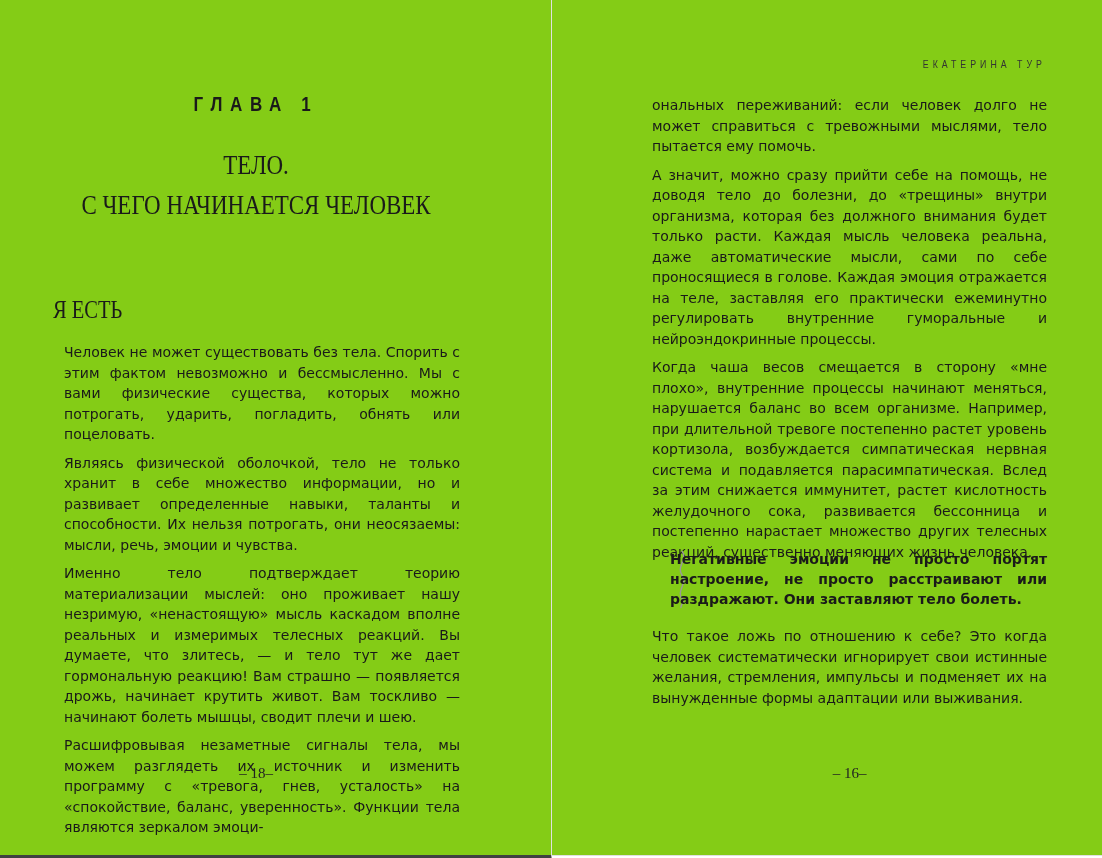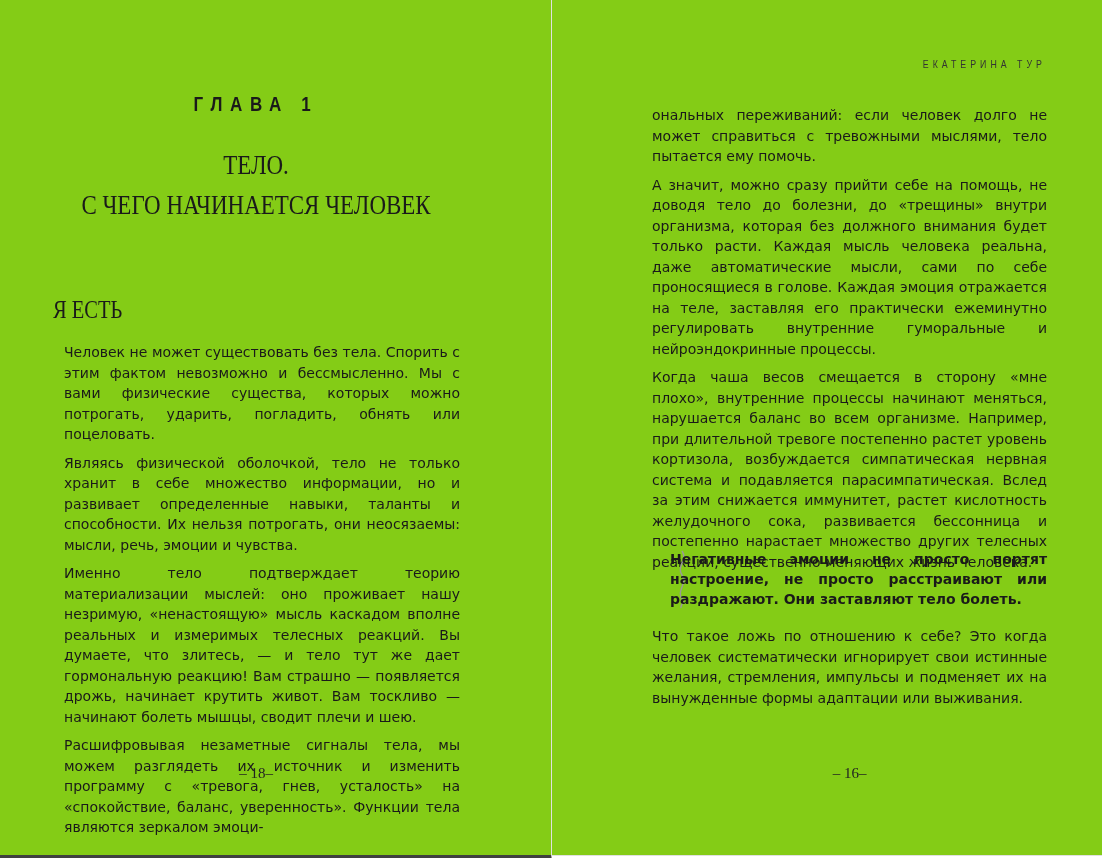--- a/index.html
+++ b/index.html
@@ -30,21 +30,21 @@
   }
   .section-title {
     position: absolute; left: 53px; top: 296px;
     font-family: "Liberation Serif", serif; font-size: 25px;
     transform: scaleX(0.82); transform-origin: left center;
   }
 
   .text-block { position: absolute; font-size: 14px; line-height: 20.5px; text-align: justify; }
   .text-block p { margin: 0 0 8px 0; }
   .left .text-block { left: 54px; width: 396px; top: 342px; margin-left: 10px; }
-  .right .text-block.top { left: 100px; width: 395px; top: 105px; }
+  .right .text-block.top { left: 100px; width: 395px; top: 95px; }
   .right .text-block.bottom { left: 100px; width: 395px; top: 626px; }
 
   .quote {
     position: absolute; left: 118px; top: 549px; width: 377px;
     font-size: 14px; line-height: 20px; font-weight: bold; text-align: justify;
   }
   .quote-mark { position: absolute; left: 123px; top: 549px; width: 14px; height: 60px; }
 
   .folio {
     position: absolute; width: 100%; top: 765px; text-align: center;

